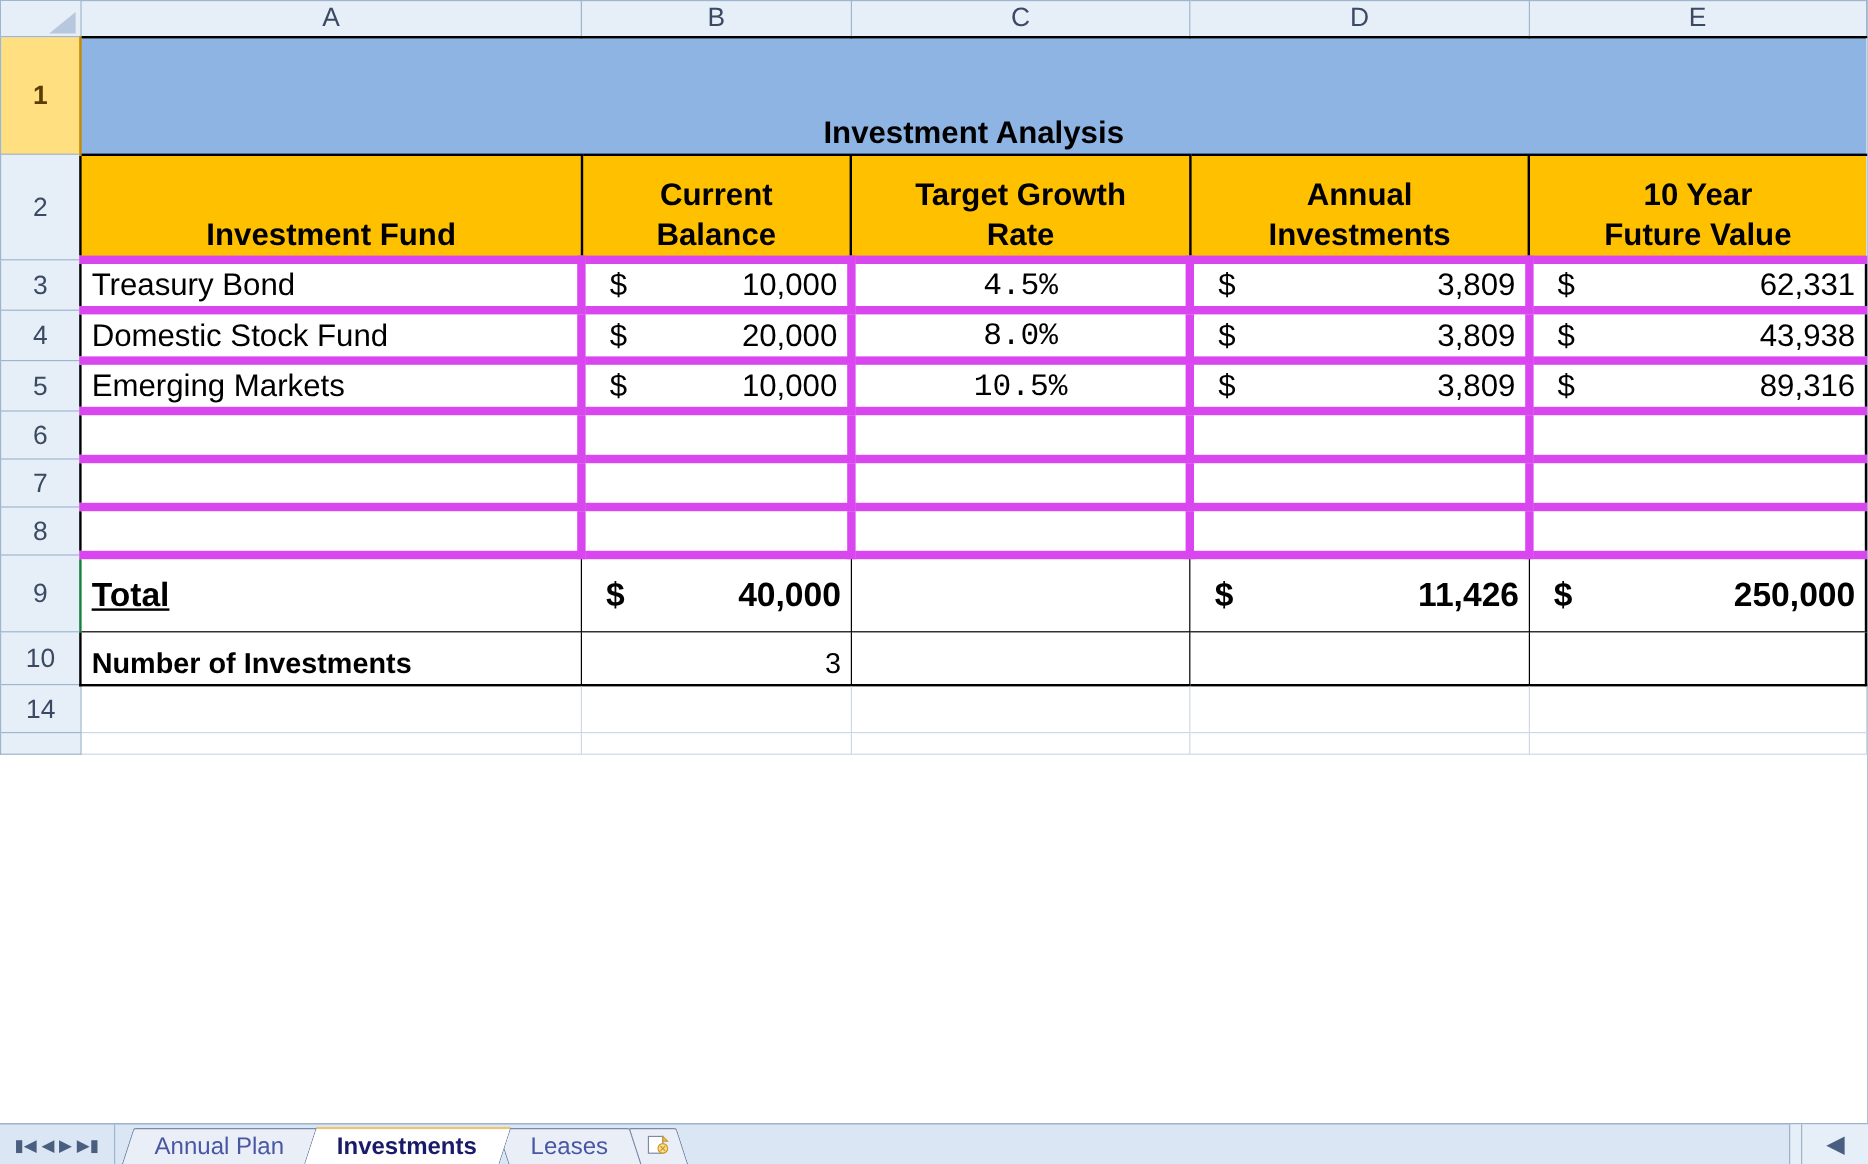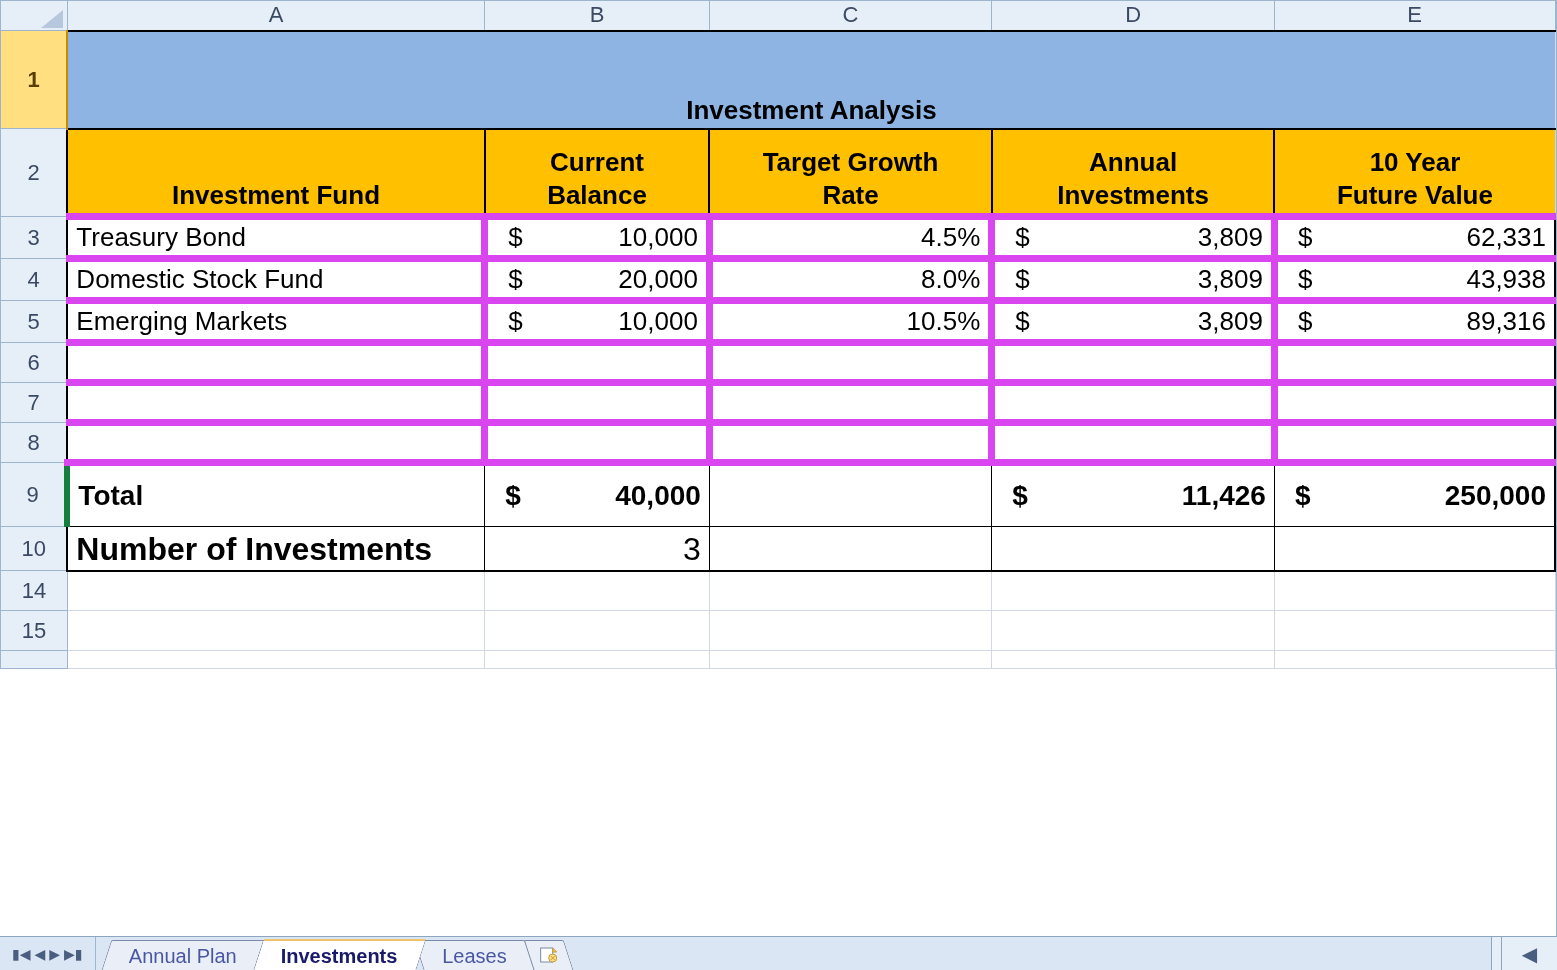--- a/index.html
+++ b/index.html
@@ -31,30 +31,30 @@
   .hdrcell { background: #ffc000; border: 2px solid #000; text-align: center; font-size: 28px; font-weight: 700; vertical-align: middle; line-height: 1.25; }
   .hdrcell .ln { display:block; }
   
   .data td.cell { border: 7px solid #d946ef; }
   .data td.cell.first { border-left: 2px solid #000; }
   .data td.cell.last  { border-right: 2px solid #000; }
   
   .money { display: flex; justify-content: space-between; padding-left: 12px; }
   .money .sym { }
   .money .num { text-align: right; }
-  .pct { text-align: right; }
+  .pct { text-align: center; font-family: Liberation Mono, monospace; }
   
   tr.r9 td.rowhdr { height: 64px; }
   .totalrow td.cell { border: 1px solid #000; font-size: 28px; font-weight: 700; vertical-align: middle; }
-  .totalrow td.cell.first { border-left: 6px solid #15803d; }
+  .totalrow td.cell.first { border-left: 2px solid #15803d; text-decoration: underline; }
   .totalrow td.cell.last  { border-right: 2px solid #000; }
   .totalrow td.blank { font-weight: 400; }
   
   tr.r10 td.rowhdr { height: 44px; }
-  .numinv td.cell { border: 1px solid #000; font-size: 32px; font-weight: 700; border-bottom: 2px solid #000; }
+  .numinv td.cell { border: 1px solid #000; font-size: 24px; font-weight: 700; border-bottom: 2px solid #000; }
   .numinv td.cell.first { border-left: 2px solid #000; }
   .numinv td.cell.last  { border-right: 2px solid #000; }
   
   .plain td.cell { }
   tr.r16-trim td.cell, tr.r16-trim td.rowhdr { height: 18px; }
 
   
   .tabbar { height: 34px; border-top: 1px solid #8da6bf; display: flex; align-items: stretch; background: #dbe6f4; position: relative; font-size: 20px; }
   .nav-btns { display:flex; align-items:center; gap:4px; padding: 0 12px; border-right: 1px solid #9db6cd; }
   .nav-btns span { color: #4a5f7f; font-size: 14px; cursor: pointer; }
@@ -249,28 +249,20 @@
         <td class="rowhdr">10</td>
         <td class="cell first">Number of Investments</td>
         <td class="cell" style="text-align:right;font-weight:400">3</td>
         <td class="cell" style="font-weight:400"></td>
         <td class="cell" style="font-weight:400"></td>
         <td class="cell last" style="font-weight:400"></td>
       </tr>
 
       <tr class="plain">
         <td class="rowhdr">14</td>
-        <td class="cell"></td>
-            <td class="cell"></td>
-            <td class="cell"></td>
-            <td class="cell"></td>
-            <td class="cell"></td>
-      </tr>
-      <tr class="plain">
-        <td class="rowhdr">15</td>
         <td class="cell"></td>
             <td class="cell"></td>
             <td class="cell"></td>
             <td class="cell"></td>
             <td class="cell"></td>
       </tr>
       <tr class="plain r16-trim">
         <td class="rowhdr"></td>
         <td class="cell"></td>
             <td class="cell"></td>

